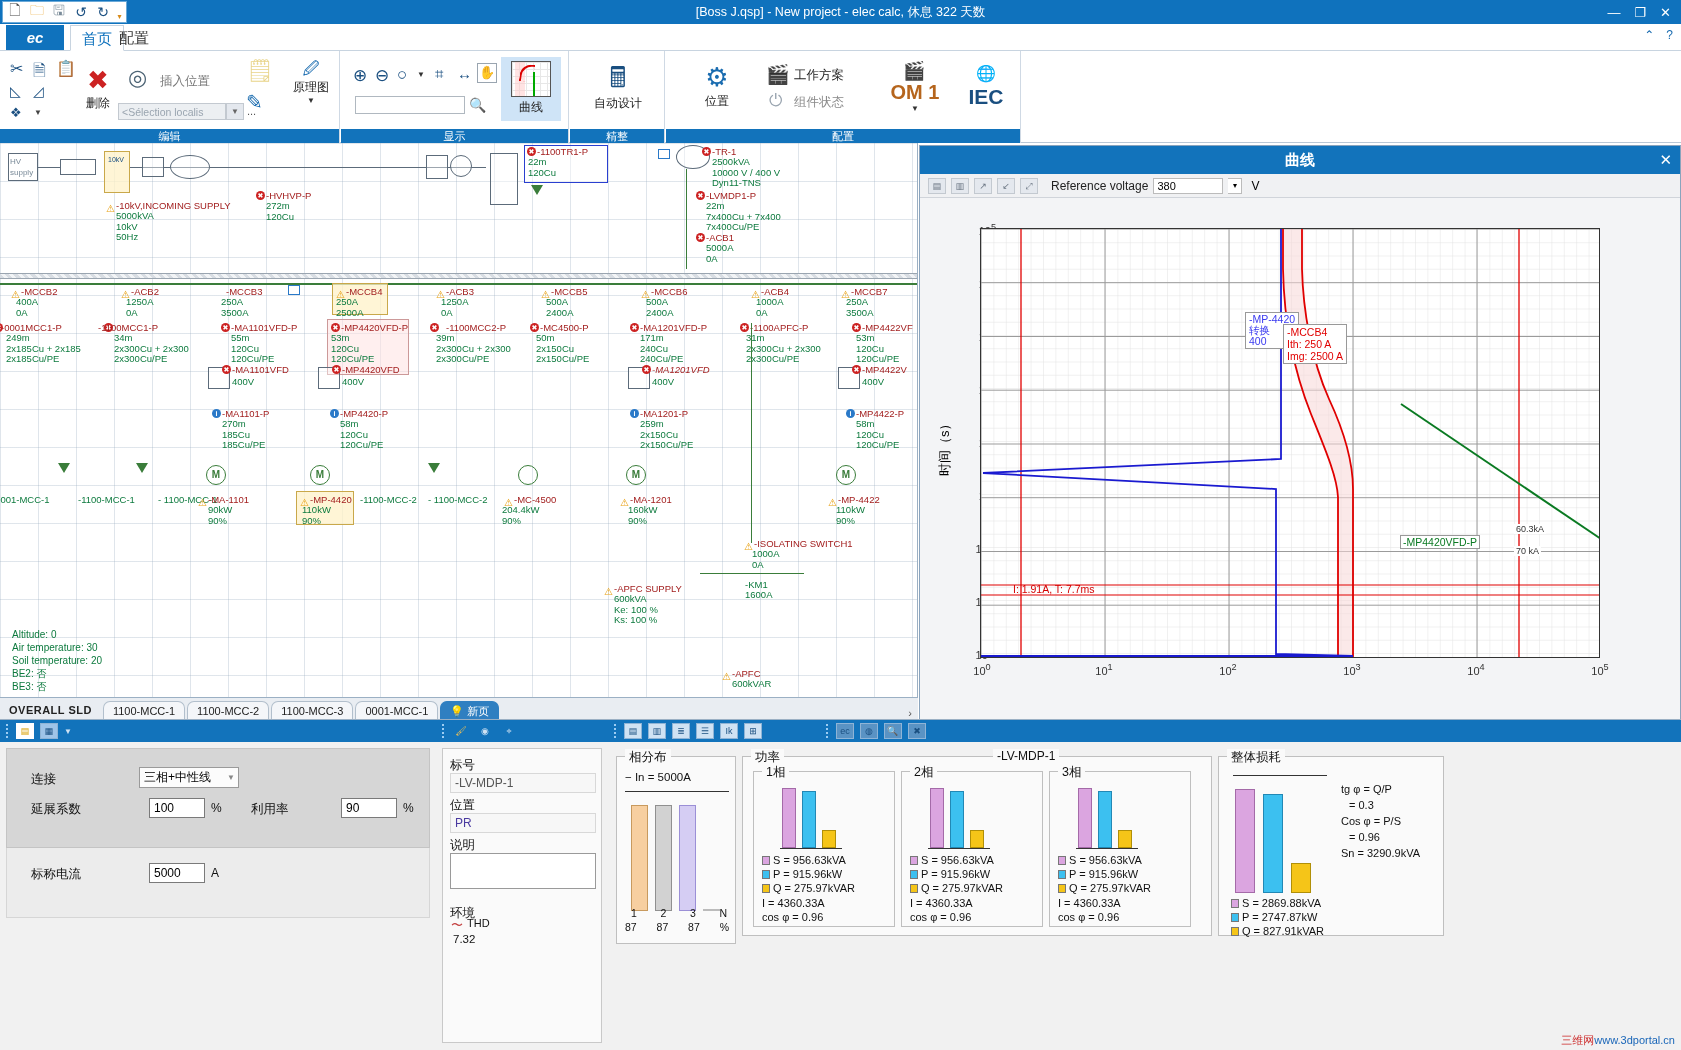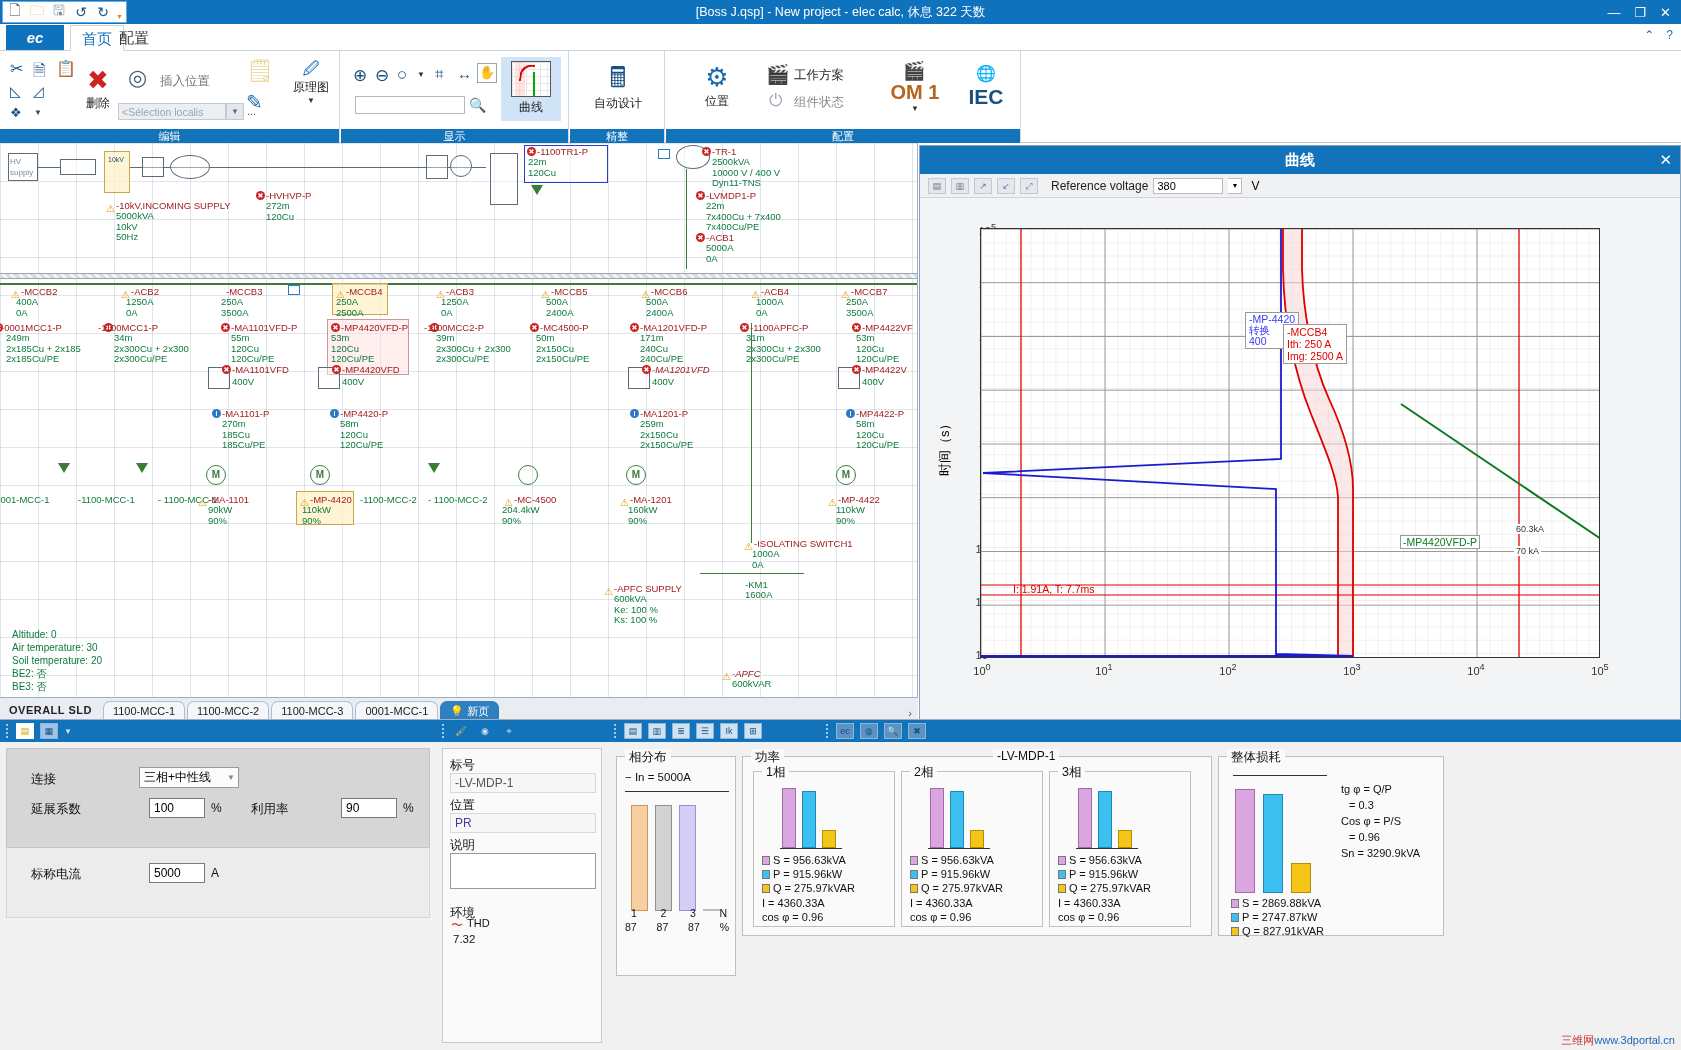--- a/index.html
+++ b/index.html
@@ -459,21 +459,21 @@
 120Cu/PE</div>
 
   <div class="hilite2" style="left:327px; top:176px; width:82px; height:56px;"></div>
   <div class="wmark err" style="left:331px; top:180px;"></div>
   <div class="dtxt red" style="left:341px; top:180px;">-MP4420VFD-P</div>
   <div class="dtxt green" style="left:331px; top:190px;">53m
 120Cu
 120Cu/PE</div>
 
   <div class="wmark err" style="left:430px; top:180px;"></div>
-  <div class="dtxt red" style="left:424px; top:180px;">-1100MCC2-P</div>
+  <div class="dtxt red" style="left:446px; top:180px;">-1100MCC2-P</div>
   <div class="dtxt green" style="left:436px; top:190px;">39m
 2x300Cu + 2x300
 2x300Cu/PE</div>
 
   <div class="wmark err" style="left:530px; top:180px;"></div>
   <div class="dtxt red" style="left:540px; top:180px;">-MC4500-P</div>
   <div class="dtxt green" style="left:536px; top:190px;">50m
 2x150Cu
 2x150Cu/PE</div>
 
@@ -588,21 +588,21 @@
 0A</div>
   <div class="busline" style="left:700px; top:430px; width:104px;"></div>
   <div class="dtxt green" style="left:745px; top:437px;">-KM1</div>
   <div class="dtxt green" style="left:745px; top:447px;">1600A</div>
   <div class="wmark warn" style="left:604px; top:441px;"></div>
   <div class="dtxt red" style="left:614px; top:441px;">-APFC SUPPLY</div>
   <div class="dtxt green" style="left:614px; top:451px;">600kVA
 Ke: 100 %
 Ks: 100 %</div>
   <div class="wmark warn" style="left:722px; top:526px;"></div>
-  <div class="dtxt red" style="left:732px; top:526px;font-style:italic;">-APFC</div>
+  <div class="dtxt red" style="left:732px; top:526px;">-APFC</div>
   <div class="dtxt green" style="left:732px; top:536px;">600kVAR</div>
 
   <div class="dtxt green" style="left:12px; top:485px; font-size:10px; line-height:13px;">Altitude: 0
 Air temperature: 30
 Soil temperature: 20
 BE2: 否
 BE3: 否</div>
 </div>
 
 <div id="tabstrip">
@@ -766,21 +766,21 @@
       <span class="bt-ico">☰</span>
       <span class="bt-ico">Ik</span>
       <span class="bt-ico">⊞</span>
       <span class="bt-grip" style="margin-left:58px;"></span>
       <span class="bt-ico" style="background:#5a93c4;">ec</span>
       <span class="bt-ico" style="background:#5a93c4;">◍</span>
       <span class="bt-ico" style="background:#5a93c4;">🔍</span>
       <span class="bt-ico" style="background:#5a93c4;">✖</span>
     </div>
 
-    <div class="grp" style="left:8px; top:36px; width:120px; height:220px;">
+    <div class="grp" style="left:8px; top:36px; width:120px; height:188px;">
       <div class="grp-title">相分布</div>
       <div style="position:absolute;left:8px;top:14px;font-size:11.5px;color:#111;">− In = 5000A</div>
       <div style="position:absolute;left:8px;top:34px;width:104px;height:1px;background:#333;"></div>
       <div class="barchart" style="left:12px; top:44px; width:96px; height:110px;">
         <div class="bar" style="left:2px;  width:17px; height:106px; background:#f7cfa0; border:1px solid #c89a5e;"></div>
         <div class="bar" style="left:26px; width:17px; height:106px; background:#d2d2d2; border:1px solid #909090;"></div>
         <div class="bar" style="left:50px; width:17px; height:106px; background:#d5cdf3; border:1px solid #9b8fd6;"></div>
         <div class="bar" style="left:74px; width:17px; height:0px;  background:#ffffff; border:1px solid #bbb;"></div>
       </div>
       <div style="position:absolute;left:14px;top:150px;font-size:10.5px;color:#111;width:96px;display:flex;justify-content:space-between;">

